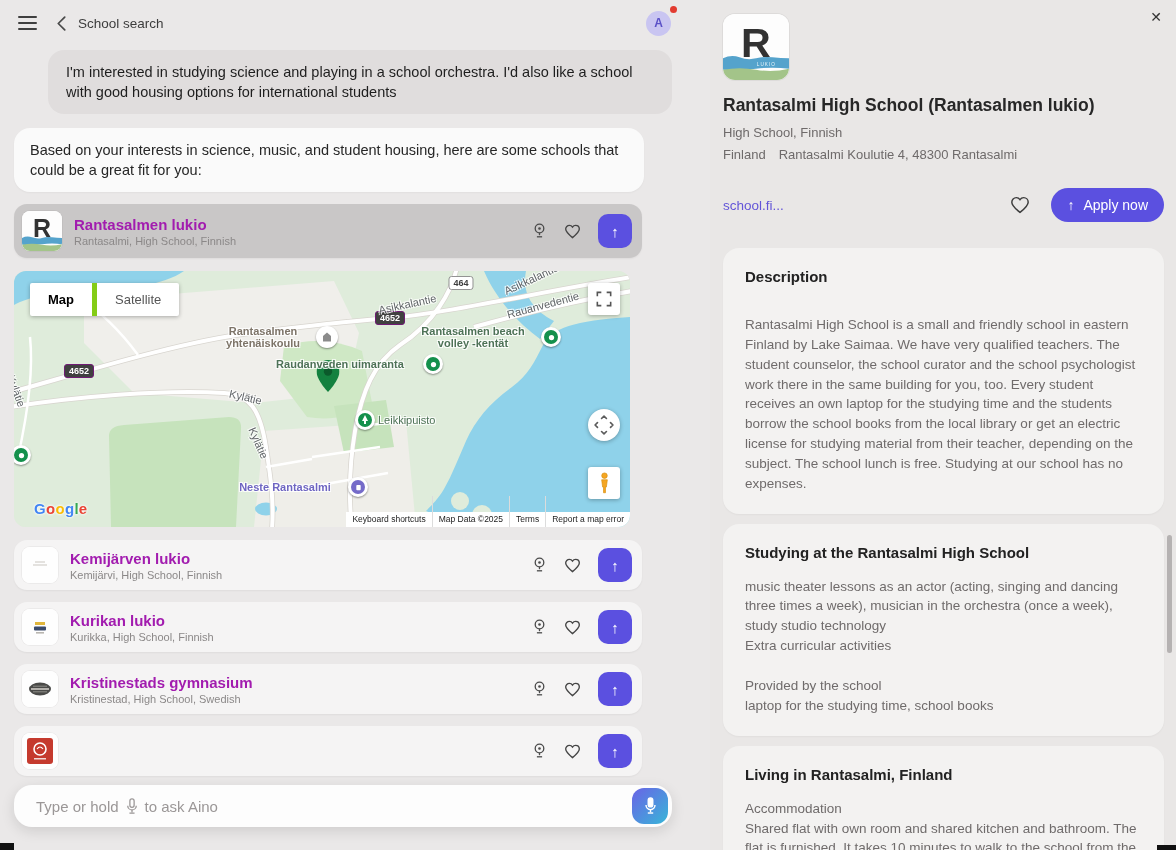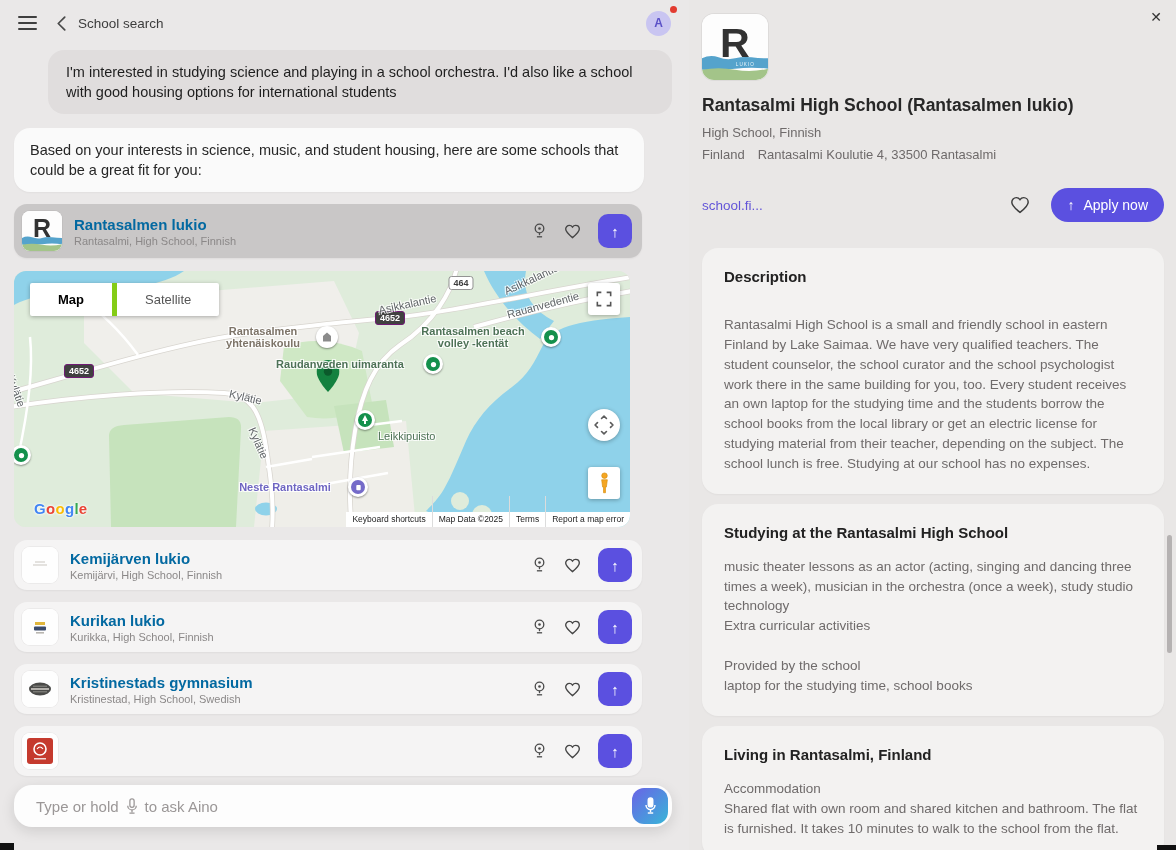--- a/index.html
+++ b/index.html
@@ -1,18 +1,18 @@
 <!DOCTYPE html>
 <html><head>
 <meta charset="utf-8">
 <style>
   * { margin:0; padding:0; box-sizing:border-box; }
   html,body { width:1176px; height:850px; overflow:hidden; }
   body { font-family:"Liberation Sans", sans-serif; }
-  .app { position:relative; width:1176px; height:850px; display:flex; background:#eae8e8; overflow:hidden; }
+  .app { position:relative; width:1176px; height:850px; display:flex; background:#eae8e8; overflow:hidden;gap:21px; }
 
   
   .left { position:relative; width:689px; height:850px; background:#eae8e8; flex:0 0 auto; }
   .topbar { display:flex; align-items:center; height:46px; padding:0 18px; }
   .burger { width:19px; display:flex; flex-direction:column; gap:4px; cursor:pointer; }
   .burger i { display:block; height:2px; background:#3f3f3f; border-radius:1px; }
   .backbtn { margin-left:20px; display:flex; align-items:center; cursor:pointer; }
   .tb-title { font-size:13.5px; color:#3d3d3d; margin-left:12px; }
   .avatar-wrap { margin-left:auto; position:relative; }
   .avatar { width:25px; height:25px; border-radius:50%; background:#c9c5f1; color:#5a50c7; font-weight:700; font-size:12px; display:flex; align-items:center; justify-content:center; cursor:pointer; }
@@ -20,45 +20,45 @@
 
   .user-row { display:flex; justify-content:flex-end; padding:4px 17px 0 48px; }
   .user-bubble { background:#e0dddd; border-radius:16px; padding:12px 18px; font-size:14.5px; line-height:1.38; color:#1e1e1e; }
   .ai-bubble { margin:14px 45px 0 14px; background:#fafafa; border-radius:16px; padding:12px 16px; font-size:14.5px; line-height:1.38; color:#262626; box-shadow:0 1px 2px rgba(0,0,0,.04); }
 
   .srow { display:flex; align-items:center; border-radius:13px; background:#f5f4f4; margin:12px 47px 0 14px; height:50px; padding:0 10px 0 8px; cursor:pointer; box-shadow:0 1px 2px rgba(0,0,0,.05); }
   .srow.selected { background:#c9c7c7; height:54px; margin-top:12px; }
   .slogo { width:36px; height:36px; border-radius:8px; background:#fff; overflow:hidden; flex:0 0 auto; display:flex; align-items:center; justify-content:center; box-shadow:0 0 0 1px rgba(0,0,0,.04); }
   .srow.selected .slogo { width:40px; height:40px; }
   .sinfo { margin-left:12px; min-width:0; }
-  .sname { font-size:15px; font-weight:700; color:#0369a1; white-space:nowrap; }
+  .sname { font-size:15px; font-weight:700; color:#a21caf; white-space:nowrap; }
   .smeta { font-size:11px; color:#8b8888; margin-top:2px; white-space:nowrap; }
   .sacts { margin-left:auto; display:flex; align-items:center; gap:17px; }
   .ico-btn { display:flex; align-items:center; justify-content:center; cursor:pointer; background:none; border:none; }
   .applysq { width:34px; height:34px; border-radius:10px; background:#5b50e0; color:#fff; font-size:15px; border:none; cursor:pointer; display:flex; align-items:center; justify-content:center; }
 
   
   .map { position:relative; margin:13px 59px 0 14px; height:256px; border-radius:12px; background:#dfecdb; overflow:hidden; cursor:grab; }
   .map svg.terrain { position:absolute; left:0; top:0; }
   .maptype { position:absolute; left:16px; top:12px; height:33px; background:#fff; border-radius:2px; box-shadow:0 1px 4px rgba(0,0,0,.3); display:flex; align-items:center; font-size:13px; }
-  .maptype .mt { padding:0 28px; line-height:33px; cursor:pointer; }
+  .maptype .mt { padding:0 18px; line-height:33px; cursor:pointer; }
   .maptype .mt.active { font-weight:700; color:#000; }
   .maptype .mt.inactive { color:#565656; border-left:5px solid #84cc16; }
   .sqctl { position:absolute; width:32px; height:32px; background:#fff; border-radius:3px; box-shadow:0 1px 4px rgba(0,0,0,.3); display:flex; align-items:center; justify-content:center; cursor:pointer; }
   .fullscreen-ctl { left:574px; top:12px; }
   .pan-ctl { left:574px; top:138px; border-radius:50%; }
   .pegman-ctl { left:574px; top:196px; }
   .glogo { position:absolute; left:20px; top:229px; font-size:15px; font-weight:700; letter-spacing:.3px; text-shadow:0 0 3px #fff,0 0 3px #fff; cursor:pointer; }
   .glogo span.gb{color:#4285F4}.glogo span.gr{color:#EA4335}.glogo span.gy{color:#FBBC05}.glogo span.gg{color:#34A853}
   .attrib { position:absolute; right:0; bottom:0; height:15px; display:flex; background:#fff; font-size:8.5px; color:#1c1c1c; align-items:center; }
   .attrib span { padding:16px 6px; line-height:15px; border-left:1px solid #dcdcdc; white-space:nowrap; }
   .attrib span:first-child { border-left:none; }
   .mlabel { position:absolute; font-size:11px; font-weight:500; line-height:1.12; text-shadow:-1px -1px 0 rgba(255,255,255,.85),1px -1px 0 rgba(255,255,255,.85),-1px 1px 0 rgba(255,255,255,.85),1px 1px 0 rgba(255,255,255,.85); }
   .lab-r { transform:translate(-100%,-50%); text-align:center;font-weight:bold; }
-  .lab-l { transform:translateY(-50%); text-align:left;margin-top:16px; }
+  .lab-l { transform:translateY(-50%); text-align:left; }
   .rlabel { position:absolute; font-size:11px; color:#606468; white-space:nowrap; transform-origin:center; text-shadow:-1px -1px 0 rgba(255,255,255,.8),1px 1px 0 rgba(255,255,255,.8),1px -1px 0 rgba(255,255,255,.8),-1px 1px 0 rgba(255,255,255,.8); }
   .poimark { position:absolute; width:20px; height:20px; border-radius:50%; background:#fff; box-shadow:0 1px 2px rgba(0,0,0,.4); transform:translate(-50%,-50%); display:flex; align-items:center; justify-content:center; cursor:pointer; }
   .poimark .in { width:14px; height:14px; border-radius:50%; background:#14904c; display:flex; align-items:center; justify-content:center; }
   .poimark .in.purple { background:#756bc9; }
   .mainpin { position:absolute; transform:translate(-50%,-100%); cursor:pointer; }
   .shield { position:absolute; transform:translate(-50%,-50%); font-size:9px; font-weight:700; padding:1px 4px; border-radius:3px; background:#fff; border:1.5px solid #939393; color:#3c3c3c; }
   .shield.blue { background:#404040; border:1px solid #701a75; color:#fff; }
 
   
   .composer { position:absolute; left:14px; right:17px; bottom:23px; height:42px; background:#fdfdfd; border-radius:18px; box-shadow:0 4px 14px rgba(0,0,0,.12); display:flex; align-items:center; padding:0 4px 0 22px; cursor:text; }
@@ -449,21 +449,21 @@
         <path d="M0 43 Q8 39 16 42 T32 43 T48 42 T64 43 L64 53 Q48 51 32 53 T0 54 Z" fill="#55a3cc"></path>
         <text x="42" y="50" font-size="4.5" fill="#eaf5f9" text-anchor="middle" letter-spacing="1" font-family="Liberation Sans">LUKIO</text>
         <path d="M0 54 Q16 51 32 54 T64 53 L64 64 L0 64 Z" fill="#a3c489"></path>
       </svg>
     </div>
 
     <div class="d-title">Rantasalmi High School (Rantasalmen lukio)</div>
     <div class="d-sub">High School, Finnish</div>
     <div class="d-addr">
       <span>Finland</span>
-      <span>Rantasalmi Koulutie 4, 33500 Rantasalmi</span>
+      <span>Rantasalmi Koulutie 4, 48300 Rantasalmi</span>
     </div>
 
     <div class="linkrow">
       <span class="weblink">school.fi...</span>
       <span class="heart-lg">
         <svg width="20" height="18" viewBox="0 0 24 22" fill="none" stroke="#3c3c3c" stroke-width="1.8">
             <path d="M12 20 C6 15.2 2 11.5 2 7.5 C2 4.4 4.4 2 7.5 2 C9.4 2 11 3 12 4.5 C13 3 14.6 2 16.5 2 C19.6 2 22 4.4 22 7.5 C22 11.5 18 15.2 12 20 Z"></path>
           </svg>
       </span>
       <button class="applynow">

